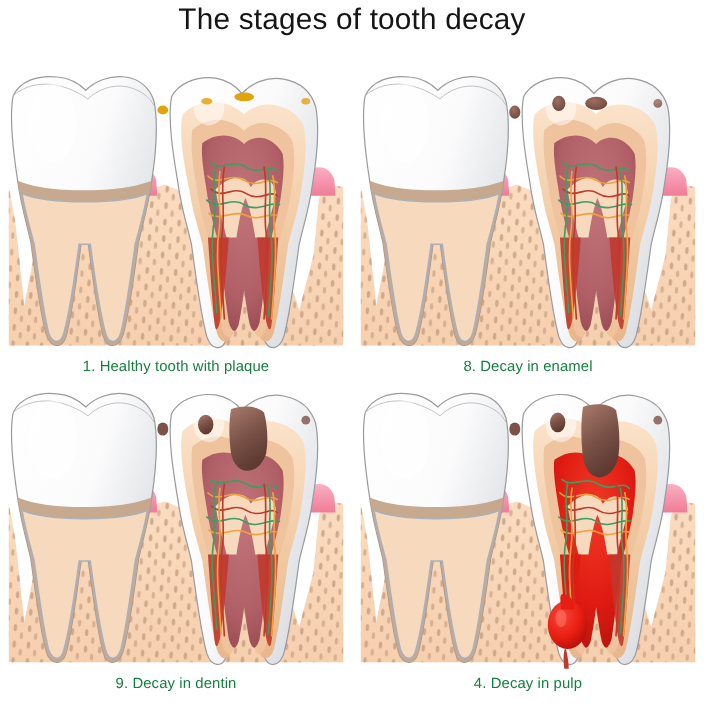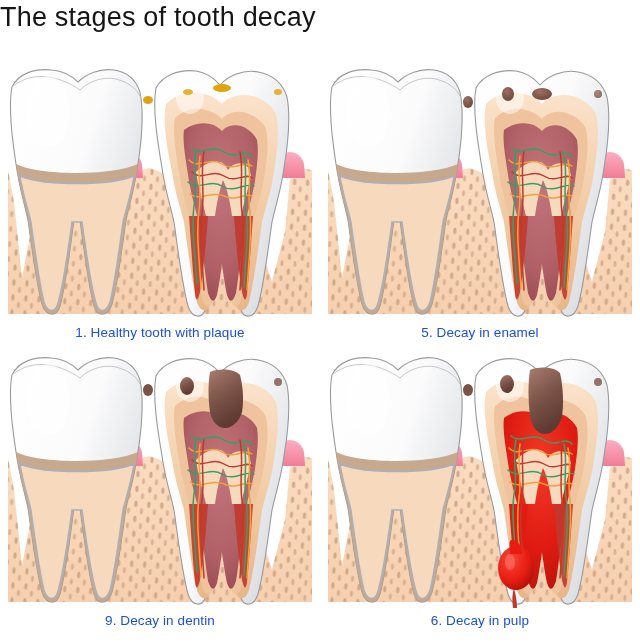--- a/index.html
+++ b/index.html
@@ -1,23 +1,23 @@
 <!DOCTYPE html>
 <html><head>
 <meta charset="utf-8">
 <style>
   html,body{margin:0;padding:0;background:#ffffff;}
   body{width:640px;height:642px;font-family:"Liberation Sans",sans-serif;color:#1a1a1a;overflow:hidden;}
   .page{position:relative;width:640px;height:642px;}
-  .title{position:absolute;top:2px;left:0;width:640px;font-size:27px;font-weight:400;letter-spacing:0.2px;color:#151515;}
+  .title{position:absolute;top:2px;left:0;width:640px;text-align:center;font-size:27px;font-weight:400;letter-spacing:0.2px;color:#151515;}
   .grid{position:absolute;top:52px;left:0;width:640px;}
   .row{display:flex;width:640px;}
   .panel{width:320px;position:relative;}
   .figure{width:320px;height:270px;display:block;}
-  .caption{width:320px;text-align:center;font-size:13.5px;color:#1d4ed8;padding-top:3px;letter-spacing:0.1px;}
+  .caption{width:320px;text-align:center;font-size:13.5px;color:#15803d;padding-top:3px;letter-spacing:0.1px;}
   .cap-row{display:flex;width:640px;}
 </style>
 </head>
 <body>
 
 <div class="page">
 
   <div class="title">The stages of tooth decay</div>
 
   <div class="grid">
@@ -198,21 +198,21 @@
             <ellipse cx="188" cy="42" rx="6" ry="7" fill="url(#cvG2)"></ellipse>
             <ellipse cx="222" cy="42" rx="10" ry="6" fill="url(#cvG2)"></ellipse>
             <ellipse cx="278" cy="42" rx="4" ry="4" fill="url(#cvG2)" opacity="0.8"></ellipse>
           </g>
         </svg>
       </div>
     </div>
 
     <div class="cap-row">
       <div class="caption">1. Healthy tooth with plaque</div>
-      <div class="caption">5. Decay in enamel</div>
+      <div class="caption">8. Decay in enamel</div>
     </div>
 
     <div class="row">
       <div class="panel">
         <svg class="figure" viewBox="0 0 320 270">
           <defs>
             <linearGradient id="enG3" x1="0" y1="0" x2="1" y2="0.6">
               <stop offset="0%" stop-color="#ffffff"></stop>
                 <stop offset="55%" stop-color="#fbfbfc"></stop>
                 <stop offset="100%" stop-color="#dcdee2"></stop>
@@ -395,17 +395,17 @@
             <path d="M192,200 C198,200 202,206 202,214 L190,214 C190,206 188,200 192,200 Z" fill="#e81d12"></path>
             <path d="M194,248 C196,256 197,262 197,268 L193,268 C192,260 192,254 194,248 Z" fill="#c0392b"></path>
             <ellipse cx="190" cy="222" rx="5" ry="8" fill="#ff7a6a" opacity="0.55"></ellipse>
           </g>
         </svg>
       </div>
     </div>
 
     <div class="cap-row">
       <div class="caption">9. Decay in dentin</div>
-      <div class="caption">6. Decay in pulp</div>
+      <div class="caption">4. Decay in pulp</div>
     </div>
 
   </div>
 </div>
 
 </body></html>

